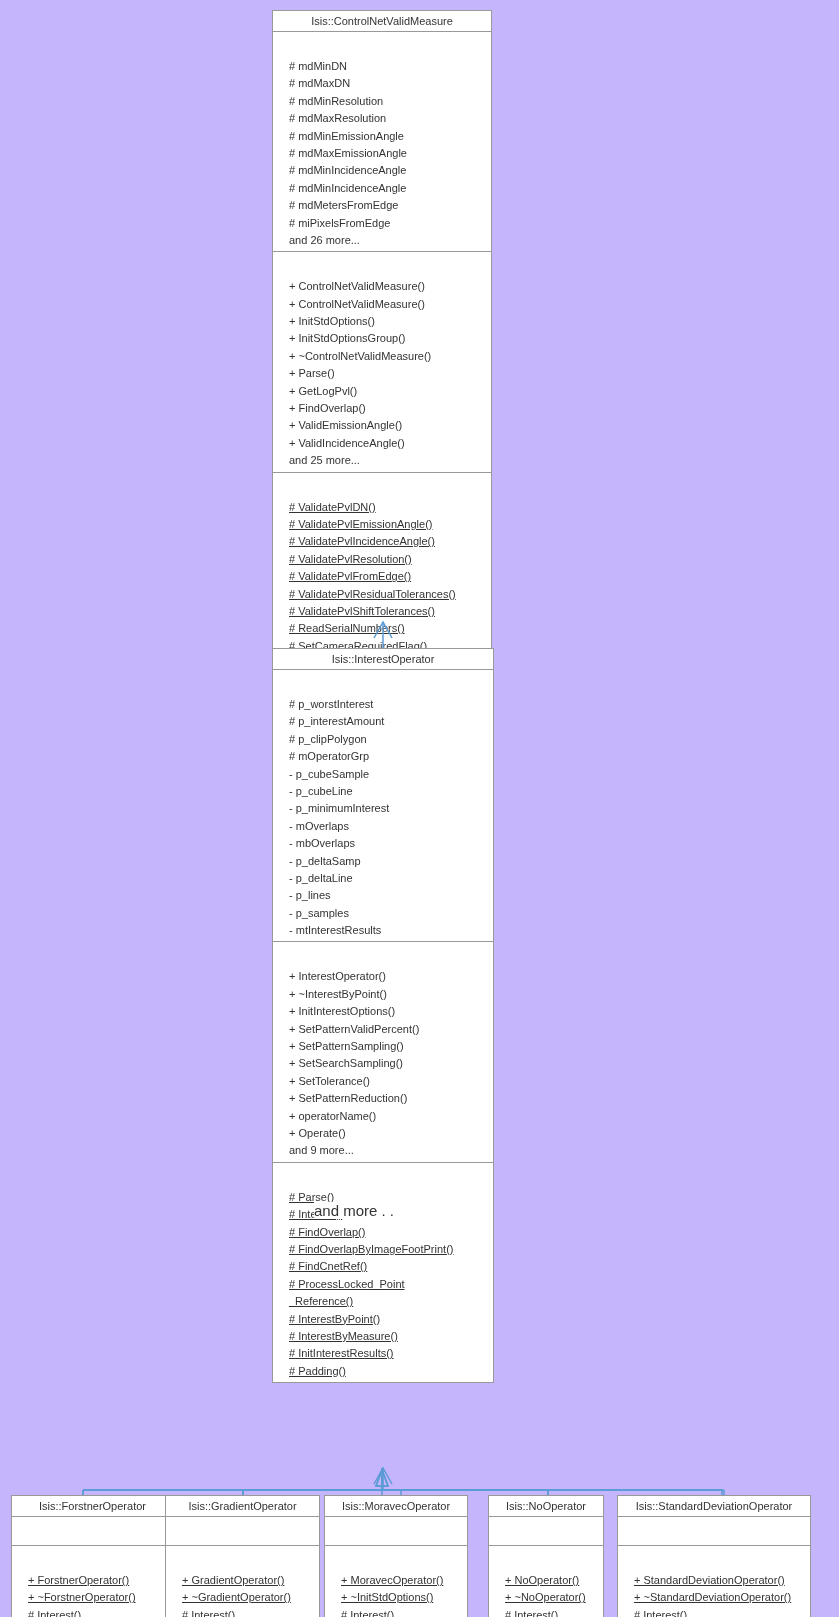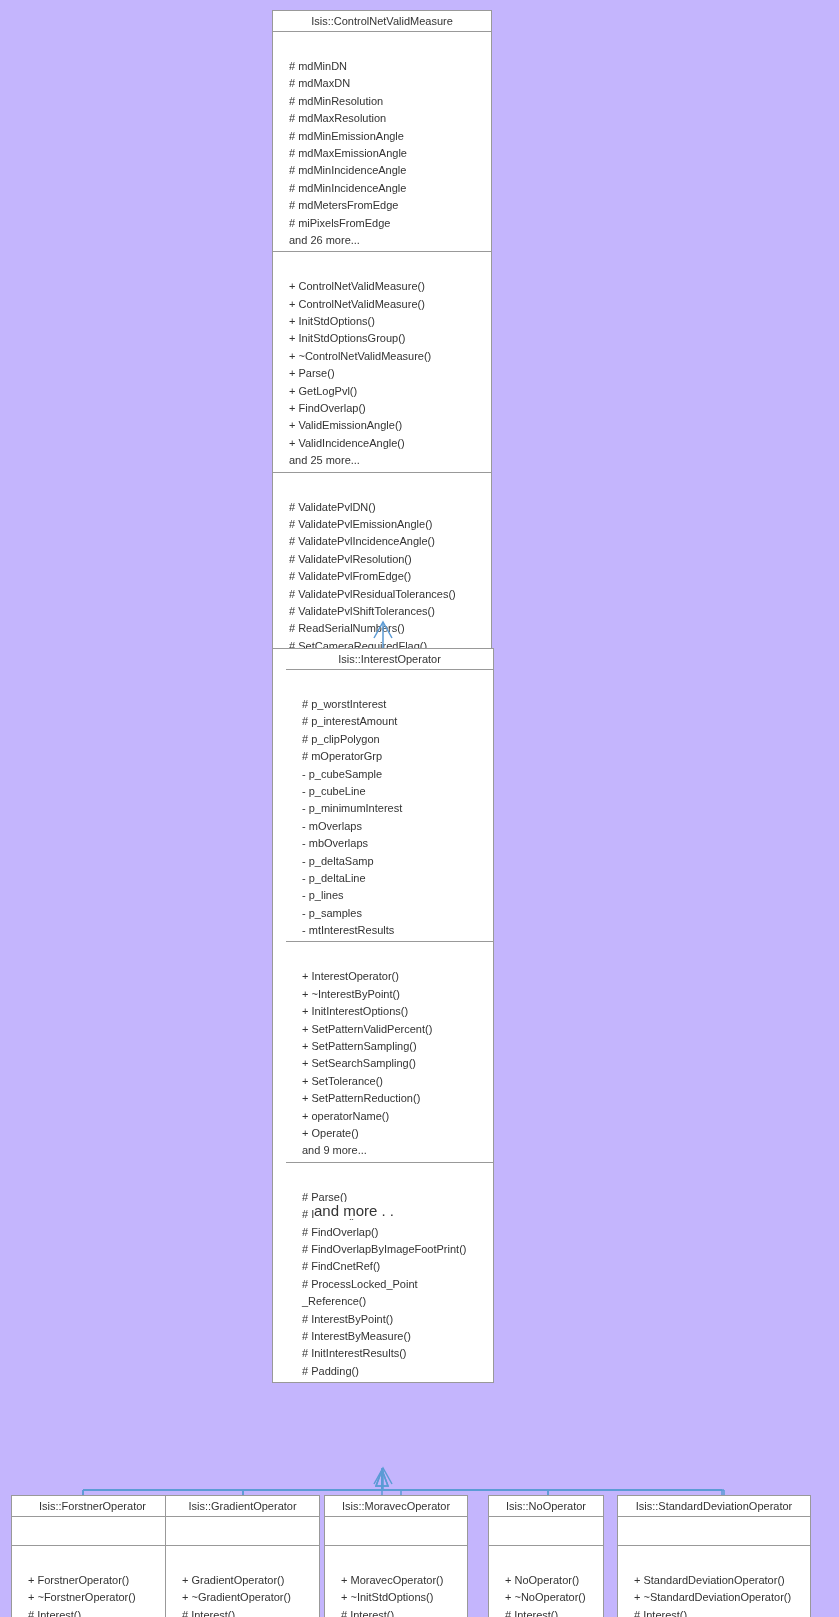--- a/index.html
+++ b/index.html
@@ -30,20 +30,21 @@
       border-bottom: 1px solid #999;
       font-weight: normal;
     }
     .uml-box .section {
       padding: 2px 8px;
       border-bottom: 1px solid #999;
       margin-top: 24px;
     }
     .uml-box .section:last-child {
       border-bottom: none;
+      text-decoration: underline;
     }
     .uml-box .line {
       padding: 1px 8px;
       white-space: nowrap;
       line-height: 1.4;
     }
     svg.arrows {
       position: absolute;
       top: 0;
       left: 0;
@@ -125,21 +126,21 @@
       <div class="line"># ValidatePvlIncidenceAngle()</div>
       <div class="line"># ValidatePvlResolution()</div>
       <div class="line"># ValidatePvlFromEdge()</div>
       <div class="line"># ValidatePvlResidualTolerances()</div>
       <div class="line"># ValidatePvlShiftTolerances()</div>
       <div class="line"># ReadSerialNumbers()</div>
       <div class="line"># SetCameraRequiredFlag()</div>
     </div>
   </div>
 
-  <div class="uml-box" style="left:272px; top:648px; width:222px;padding-left:13px;">
+  <div class="uml-box" style="left:272px; top:648px; width:222px;">
     <div class="class-name">Isis::InterestOperator</div>
     <div class="section">
       <div class="line"># p_worstInterest</div>
       <div class="line"># p_interestAmount</div>
       <div class="line"># p_clipPolygon</div>
       <div class="line"># mOperatorGrp</div>
       <div class="line">-  p_cubeSample</div>
       <div class="line">-  p_cubeLine</div>
       <div class="line">-  p_minimumInterest</div>
       <div class="line">-  mOverlaps</div>

